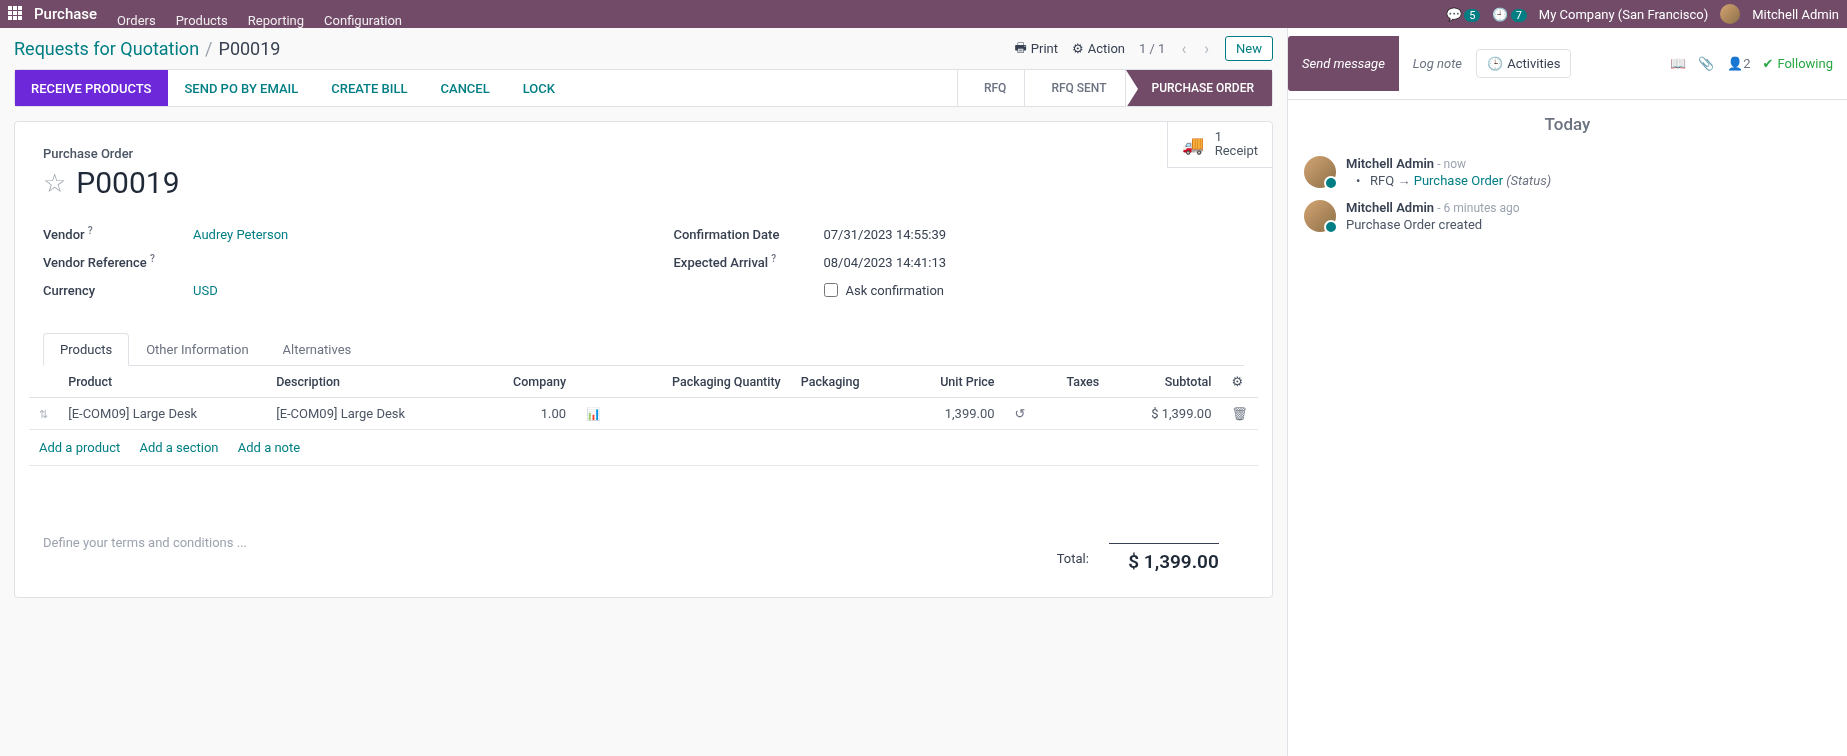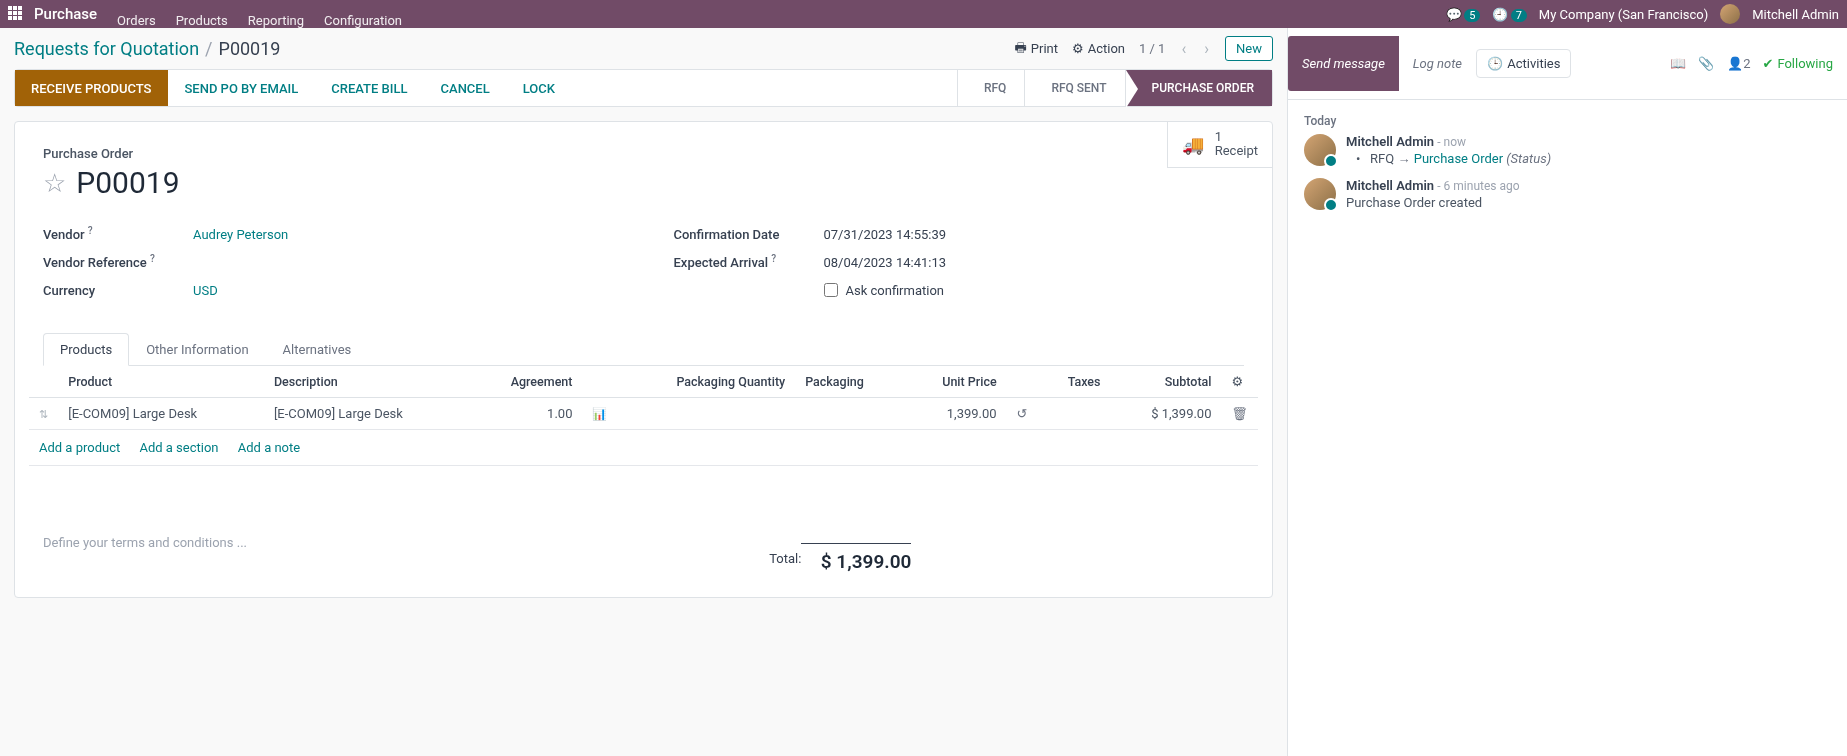--- a/index.html
+++ b/index.html
@@ -25,21 +25,21 @@
 .breadcrumb-bar .bc-current { color: #374151; font-size: 18px; }
 .breadcrumb-bar .tools { margin-left: auto; display: flex; align-items: center; gap: 14px; color: #374151; }
 .breadcrumb-bar .tools .action { cursor:pointer; display:flex; align-items:center; gap:4px; }
 .breadcrumb-bar .pager { color: #6b7280; }
 .breadcrumb-bar .chev { color: #adb5bd; cursor:pointer; padding: 0 2px; font-size:16px; }
 .breadcrumb-bar .new-btn { border: 1px solid #017e84; color: #017e84; background: #fff; padding: 4px 10px; border-radius: 3px; cursor:pointer; font-size:13px; }
 
 .statusbar { display: flex; align-items: stretch; border: 1px solid #dee2e6; border-radius: 4px; margin: 0 14px; background:#fff; height:38px; }
 .statusbar .btns { display: flex; }
 .statusbar .btns button { border: none; background: #fff; padding: 0 16px; font-size: 13px; font-weight: 500; cursor: pointer; color:#017e84; height:100%; border-right:1px solid transparent; }
-.statusbar .btns button.primary { background: #a16207; color: #fff; text-align: center; }
+.statusbar .btns button.primary { background: #6d28d9; color: #fff; text-align: center; }
 .statusbar .stages { margin-left: auto; display: flex; align-items: stretch; }
 .statusbar .stage { position: relative; padding: 0 18px 0 26px; display: flex; align-items: center; color: #6b7280; font-size: 12px; font-weight:500; border-left:1px solid #dee2e6; }
 .statusbar .stage.active { background: #714B67; color: #fff; }
 .statusbar .stage.active::before { content:""; position:absolute; left:0; top:0; bottom:0; width:0; border-top:19px solid transparent; border-bottom:19px solid transparent; border-left:12px solid #fff; }
 
 .sheet { background: #fff; border: 1px solid #dee2e6; border-radius: 4px; margin: 14px; padding: 0 0 14px 0; position:relative; }
 .sheet-inner { padding: 24px 28px 10px; }
 .button-box { position:absolute; top:0; right:0; border-left:1px solid #dee2e6; border-bottom:1px solid #dee2e6; padding: 8px 14px; display:flex; align-items:center; gap:10px; cursor:pointer; color:#4b5563; }
 .button-box .truck { font-size:18px; color:#4b5563; }
 .button-box .stat-num { font-size:13px; line-height:1.1; }
@@ -71,34 +71,34 @@
 .chart-icon { color:#714B67; font-size:12px; cursor:pointer; }
 .undo-icon { color:#6b7280; font-size:13px; cursor:pointer; }
 .trash-icon { color:#6b7280; font-size:13px; cursor:pointer; }
 .adjust-icon { color:#4b5563; font-size:13px; cursor:pointer; }
 
 .add-row { padding: 10px 24px; }
 .add-row a { color: #017e84; text-decoration: none; margin-right: 16px; cursor:pointer; font-size:13px; }
 
 .terms { padding: 20px 28px; color: #9ca3af; font-size:13px; width:60%; display:inline-block; vertical-align:top; }
 .totals { width: 38%; display:inline-block; padding: 20px 28px 10px 0; vertical-align:top; }
-.total-line { display:flex; justify-content:flex-start; align-items:center; padding-top:8px; }
+.total-line { display:flex; justify-content:flex-end; align-items:center; gap:20px; padding-top:8px; }
 .total-line .tlabel { color:#374151; font-size:13px; }
 .total-line .tval { font-size:19px; font-weight:600; color:#1f2937; border-top:1px solid #374151; padding-top:6px; min-width:110px; text-align:right; }
 
 .chatter-head { display:flex; align-items:center; padding: 8px 14px 8px 0; border-bottom:1px solid #dee2e6; }
 .chatter-head button { border:none; padding:20px 14px; font-size:13px; cursor:pointer; background:transparent; color:#6b7280;font-style:italic; }
 .chatter-head button.send { background:#714B67; color:#fff; border-radius:3px 0 0 3px; }
 .chatter-head .activities { border:1px solid #dee2e6; border-radius:4px; padding:6px 10px; display:flex; align-items:center; gap:4px; }
 .chatter-head .spacer { flex:1; }
 .chatter-head .followers { display:flex; align-items:center; gap:12px; color:#6b7280; }
 .chatter-head .following { color:#28a745; display:flex; align-items:center; gap:4px; cursor:pointer; }
 
 .chatter-body { padding: 10px 16px; }
-.chatter-date { color:#6b7280; font-size:12px; font-weight:500; margin:4px 0 6px; }
+.chatter-date { text-align:center; color:#6b7280; font-size:17px; font-weight:500; margin:4px 0 22px; }
 .msg { display:flex; gap:10px; margin-bottom:12px; }
 .msg .avatar2 { width:32px; height:32px; border-radius:50%; background:linear-gradient(135deg,#d4a574,#8b6f47); position:relative; flex-shrink:0; }
 .msg .avatar2::after { content:""; position:absolute; right:-2px; bottom:-2px; width:10px; height:10px; border-radius:50%; background:#017e84; border:2px solid #fff; }
 .msg-content { font-size:13px; }
 .msg-author { font-weight:600; color:#374151; }
 .msg-time { color:#9ca3af; font-size:12px; }
 .msg-body { color:#4b5563; margin-top:2px; }
 .msg-body .bullet { margin-left:10px; }
 .msg-body .chip { color:#017e84; }
 .msg-body .arrow { color:#6b7280; }
@@ -232,21 +232,21 @@
         <div class="tab">Other Information</div>
         <div class="tab">Alternatives</div>
       </div>
 
       <table class="order-table">
         <thead>
           <tr>
             <th style="width:14px;"></th>
             <th>Product</th>
             <th>Description</th>
-            <th class="num">Agreement</th>
+            <th class="num">Company</th>
             <th style="width:24px;"></th>
             <th class="num">Packaging Quantity</th>
             <th>Packaging</th>
             <th class="num">Unit Price</th>
             <th style="width:24px;"></th>
             <th class="num">Taxes</th>
             <th class="num">Subtotal</th>
             <th style="width:18px;"><span class="adjust-icon">⚙</span></th>
           </tr>
         </thead>

